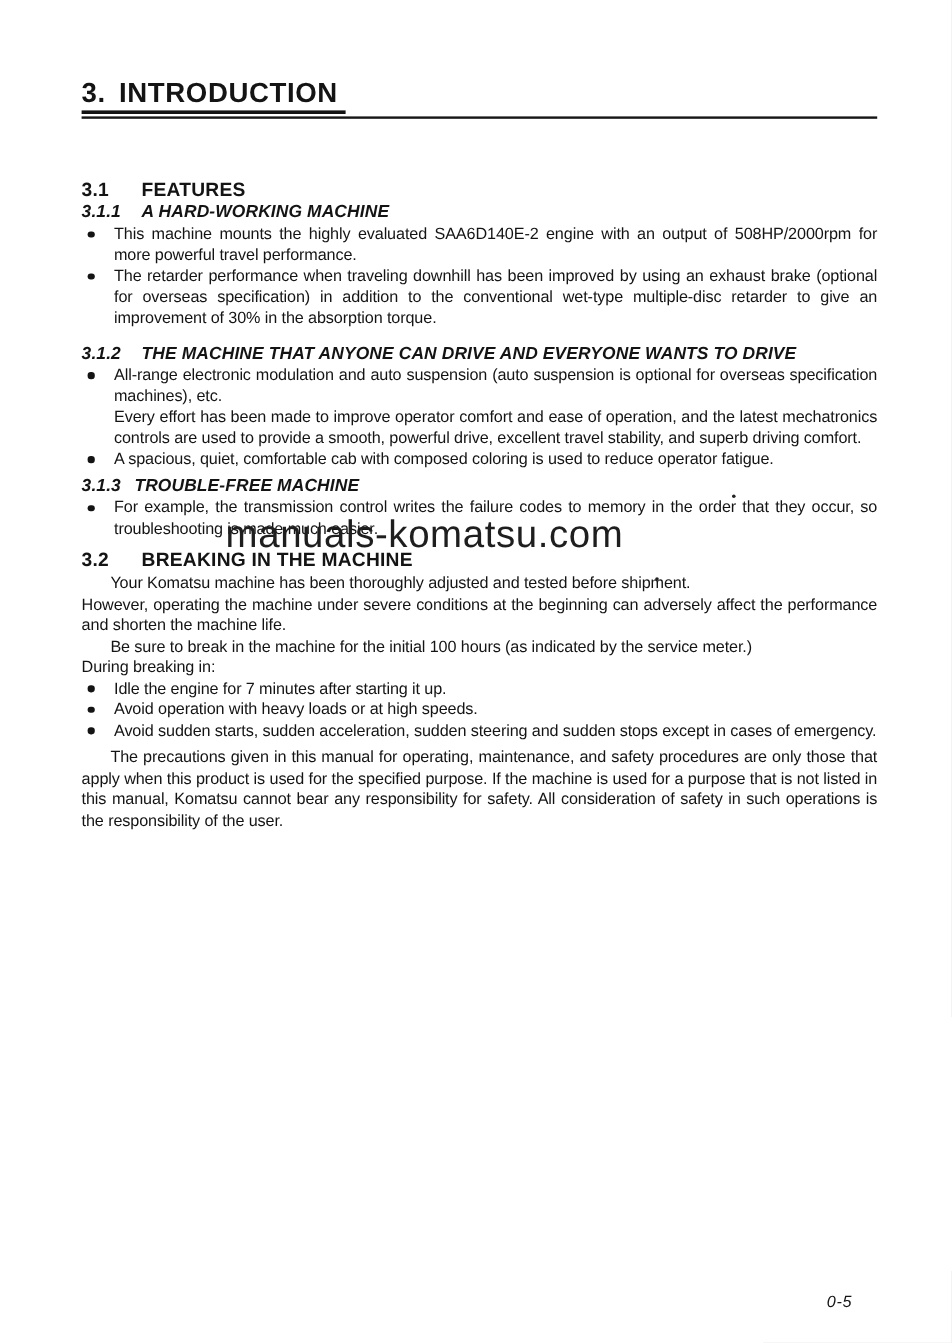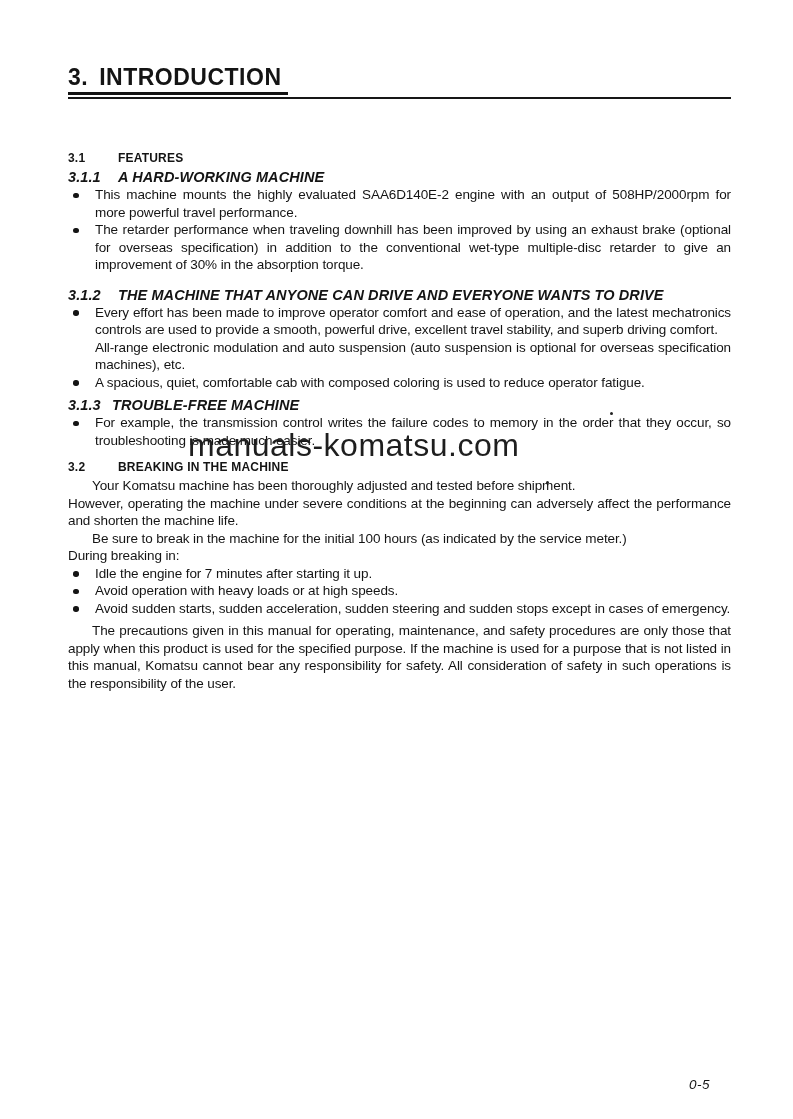--- a/index.html
+++ b/index.html
@@ -20,21 +20,21 @@
   .chapter-title-wrap {
     font-weight: bold; font-size: 23px; line-height: 26px;
     letter-spacing: 0.5px; white-space: nowrap;
     border-bottom: 3px solid #131313; padding: 0 6px 2px 0; margin-bottom: 2px;
   }
   .chapter-num { margin-right: 11px; }
   .header-rule-spacer { flex: 1 1 auto; }
 
   
   .content { margin-top: 50px; }
-  .h-sec { font-size: 12px; line-height: 19px; font-weight: bold; margin: 0; letter-spacing: 0.2px; }
+  .h-sec { font-size: 16px; line-height: 19px; font-weight: bold; margin: 0; letter-spacing: 0.2px; }
   .h-sub { font-size: 14.5px; line-height: 18px; font-weight: bold; margin: 0; letter-spacing: 0.1px; font-style: italic; }
   .num-w { display: inline-block; min-width: 50px; }
   .num-n { display: inline-block; min-width: 44px; }
 
   .bullets { list-style: none; margin: 0; padding: 0; }
   .bullets li {
     position: relative; padding-left: 27px;
     font-size: 13.5px; line-height: 17.5px; letter-spacing: -0.1px;
     text-align: justify;
   }
@@ -97,22 +97,22 @@
           </li>
         </ul>
       </div>
 
       <div class="subsection sub-gap-12">
         <h3 class="h-sub">
           <span class="num-w">3.1.2</span><span>THE MACHINE THAT ANYONE CAN DRIVE AND EVERYONE WANTS TO DRIVE</span>
         </h3>
         <ul class="bullets">
           <li>
+            <p>All-range electronic modulation and auto suspension (auto suspension is optional for overseas specification machines), etc.</p>
             <p>Every effort has been made to improve operator comfort and ease of operation, and the latest mechatronics controls are used to provide a smooth, powerful drive, excellent travel stability, and superb driving comfort.</p>
-            <p>All-range electronic modulation and auto suspension (auto suspension is optional for overseas specification machines), etc.</p>
           </li>
           <li>
             <p>A spacious, quiet, comfortable cab with composed coloring is used to reduce operator fatigue.</p>
           </li>
         </ul>
       </div>
 
       <div class="subsection sub-gap-7">
         <h3 class="h-sub">
           <span class="num-n">3.1.3</span><span>TROUBLE-FREE MACHINE</span>

